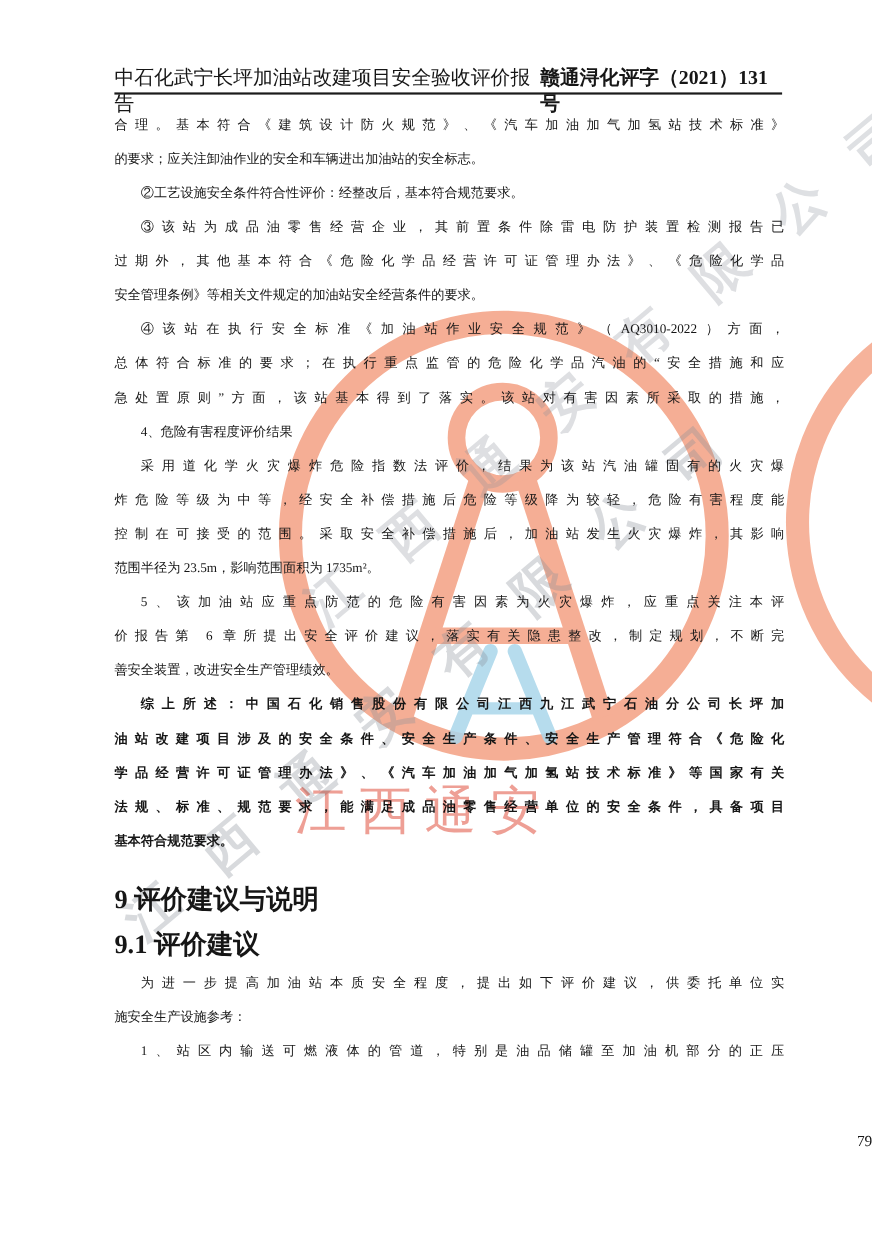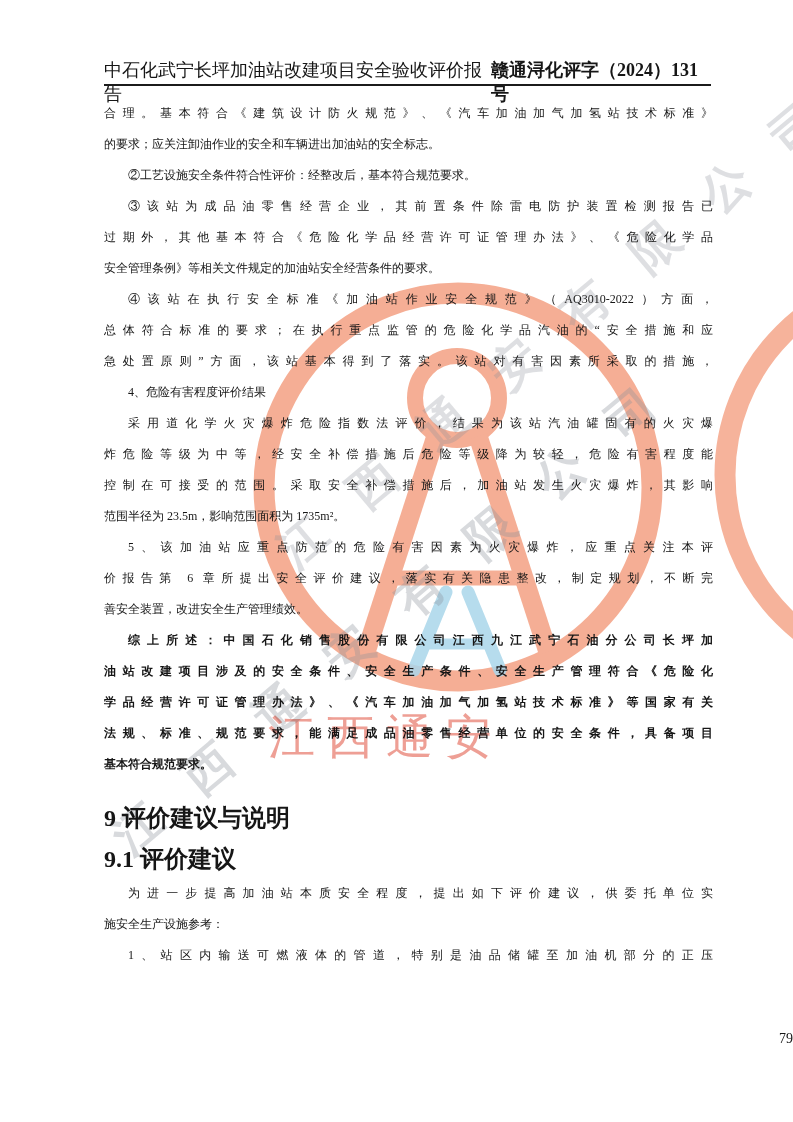--- a/index.html
+++ b/index.html
@@ -52,21 +52,21 @@
       <path d="M468,592 L500,670" stroke-width="13"></path>
       <path d="M430,644 L484,644" stroke-width="11"></path>
     </g>
 
     <text class="wm-diag" transform="translate(130,856) rotate(-40)" fill="#8a9099" opacity="0.33">江西通安有限公司</text>
     <text class="wm-diag" transform="translate(295,570) rotate(-40)" fill="#8a9099" opacity="0.28">江西通安有限公司</text>
   </svg>
 
   <div class="header">
     <span class="left">中石化武宁长坪加油站改建项目安全验收评价报告</span>
-    <span class="right">赣通浔化评字（2024）131号</span>
+    <span class="right">赣通浔化评字（2021）131号</span>
   </div>
   <div class="header-rule"></div>
 
   <main class="content">
       <div class="para">
         <div class="line fill">合理。基本符合《建筑设计防火规范》、《汽车加油加气加氢站技术标准》</div>
         <div class="line">的要求；应关注卸油作业的安全和车辆进出加油站的安全标志。</div>
       </div>
       <div class="para">
         <div class="line indent">②工艺设施安全条件符合性评价：经整改后，基本符合规范要求。</div>

